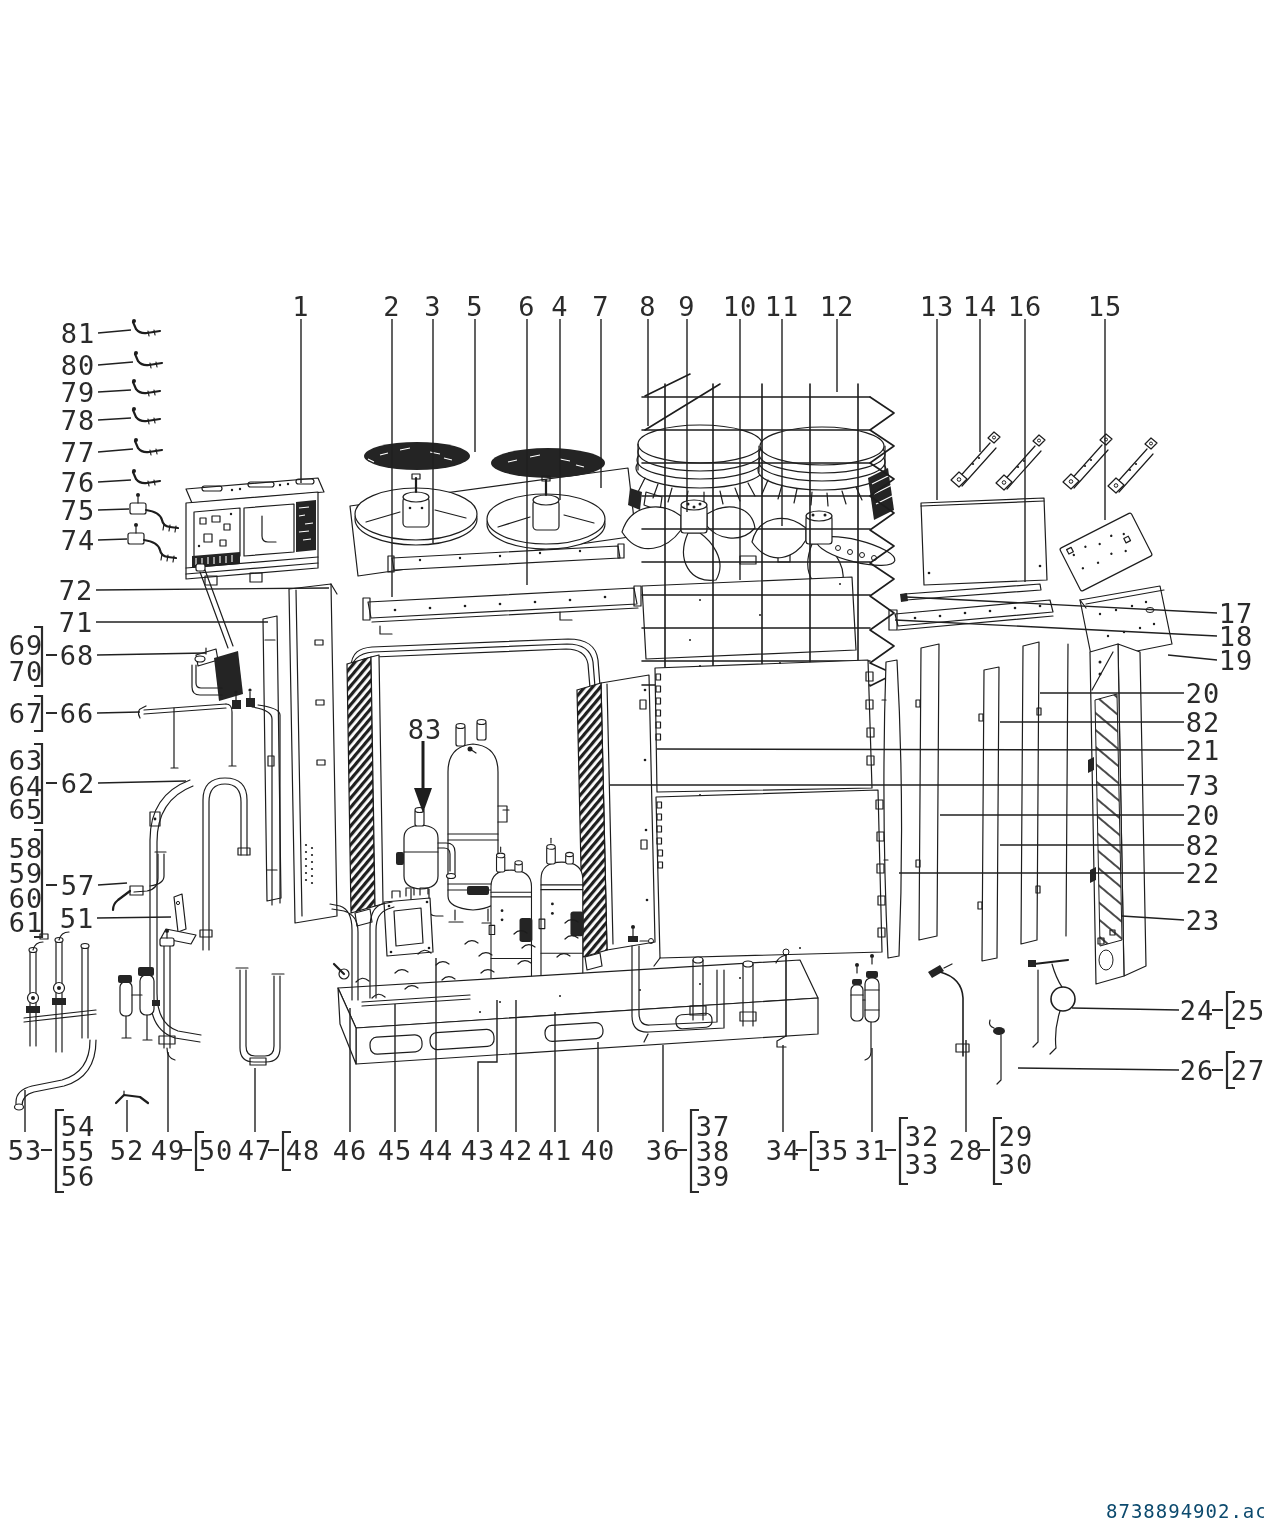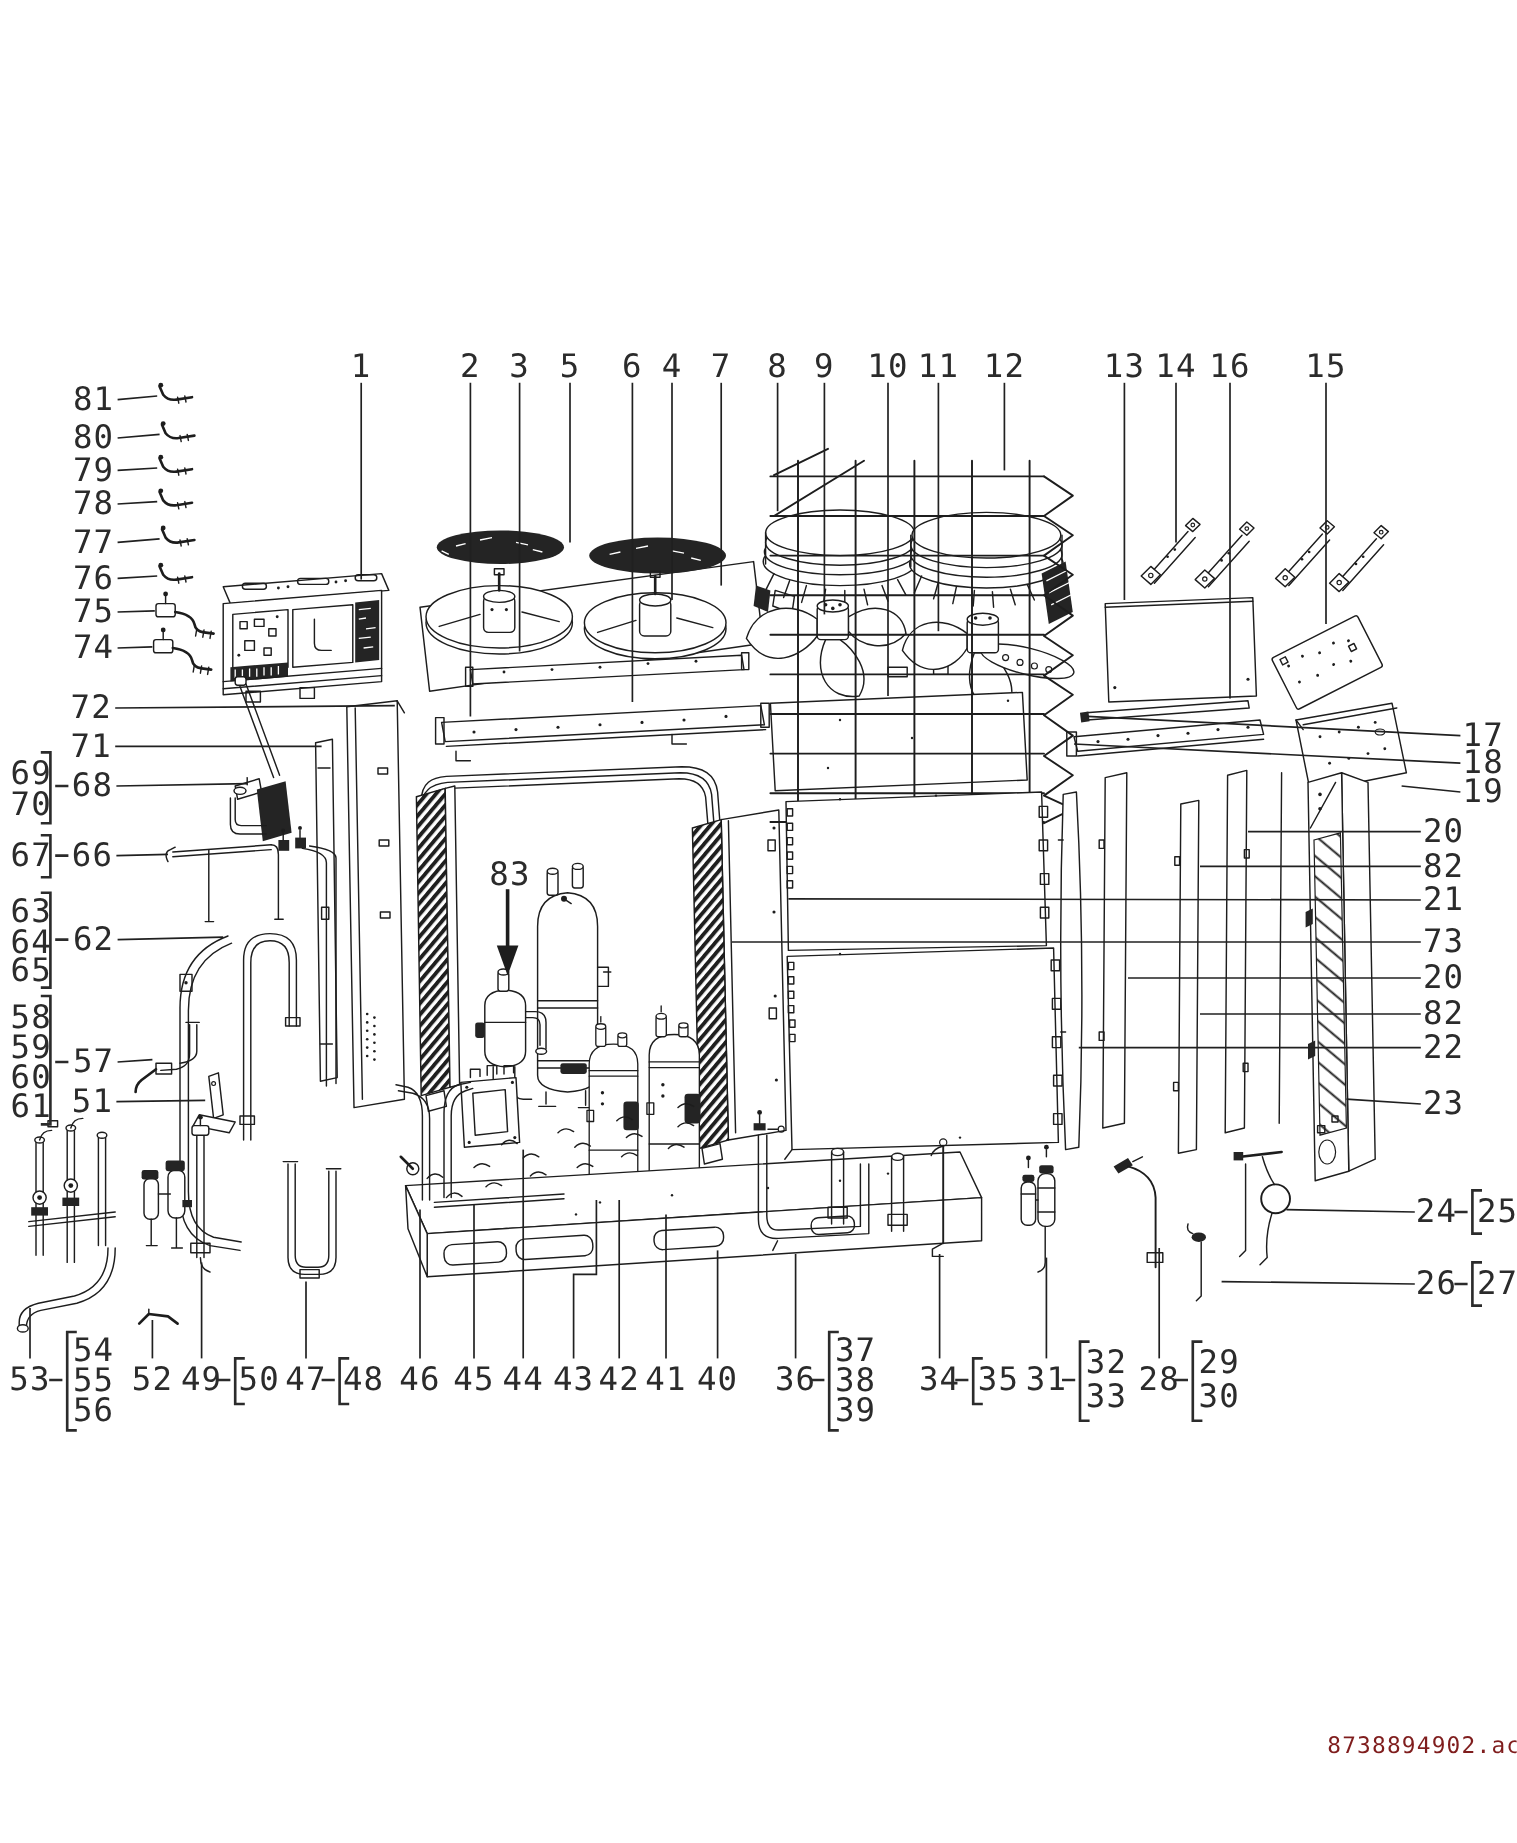--- a/index.html
+++ b/index.html
@@ -11,22 +11,22 @@
   .ln2{fill:none;stroke:#1d1d1d;stroke-width:2.2;stroke-linecap:round;stroke-linejoin:round}
   .wh{fill:#ffffff;stroke:#1d1d1d;stroke-width:1.2;stroke-linejoin:round}
   .dk{fill:#242424;stroke:none}
   .whl{stroke:#ffffff;stroke-width:1.1;fill:none}
   .dot{fill:#1d1d1d}
   .hole{fill:none;stroke:#1d1d1d;stroke-width:1}
   .leader{fill:none;stroke:#202020;stroke-width:1.4;stroke-linecap:butt}
   .bracket{fill:none;stroke:#2b2b2b;stroke-width:2.2;stroke-linecap:butt}
   .callout-text{font-family:"DejaVu Sans Mono","Liberation Mono",monospace;font-size:27px;
                 fill:#2b2b2b;text-anchor:middle;dominant-baseline:central;letter-spacing:1px}
-  .footer-code{position:absolute;left:1106px;top:1444px;width:158px;text-align:right;
-               font-size:19px;color:#7f1d1d;letter-spacing:1px}
+  .footer-code{position:absolute;left:1106px;top:1500px;width:158px;text-align:right;
+               font-size:19px;color:#0c4a6e;letter-spacing:1px}
 </style>
 </head>
 <body>
 
 <div class="page">
 <svg id="diagram-svg" width="1264" height="1536" viewBox="0 0 1264 1536" xmlns="http://www.w3.org/2000/svg">
   <defs>
     <pattern id="coilfill" width="6" height="6" patternUnits="userSpaceOnUse" patternTransform="rotate(40)">
       <rect width="6" height="6" fill="#ffffff"></rect>
       <line x1="1.5" y1="0" x2="1.5" y2="6" stroke="#1f1f1f" stroke-width="3.4"></line>

